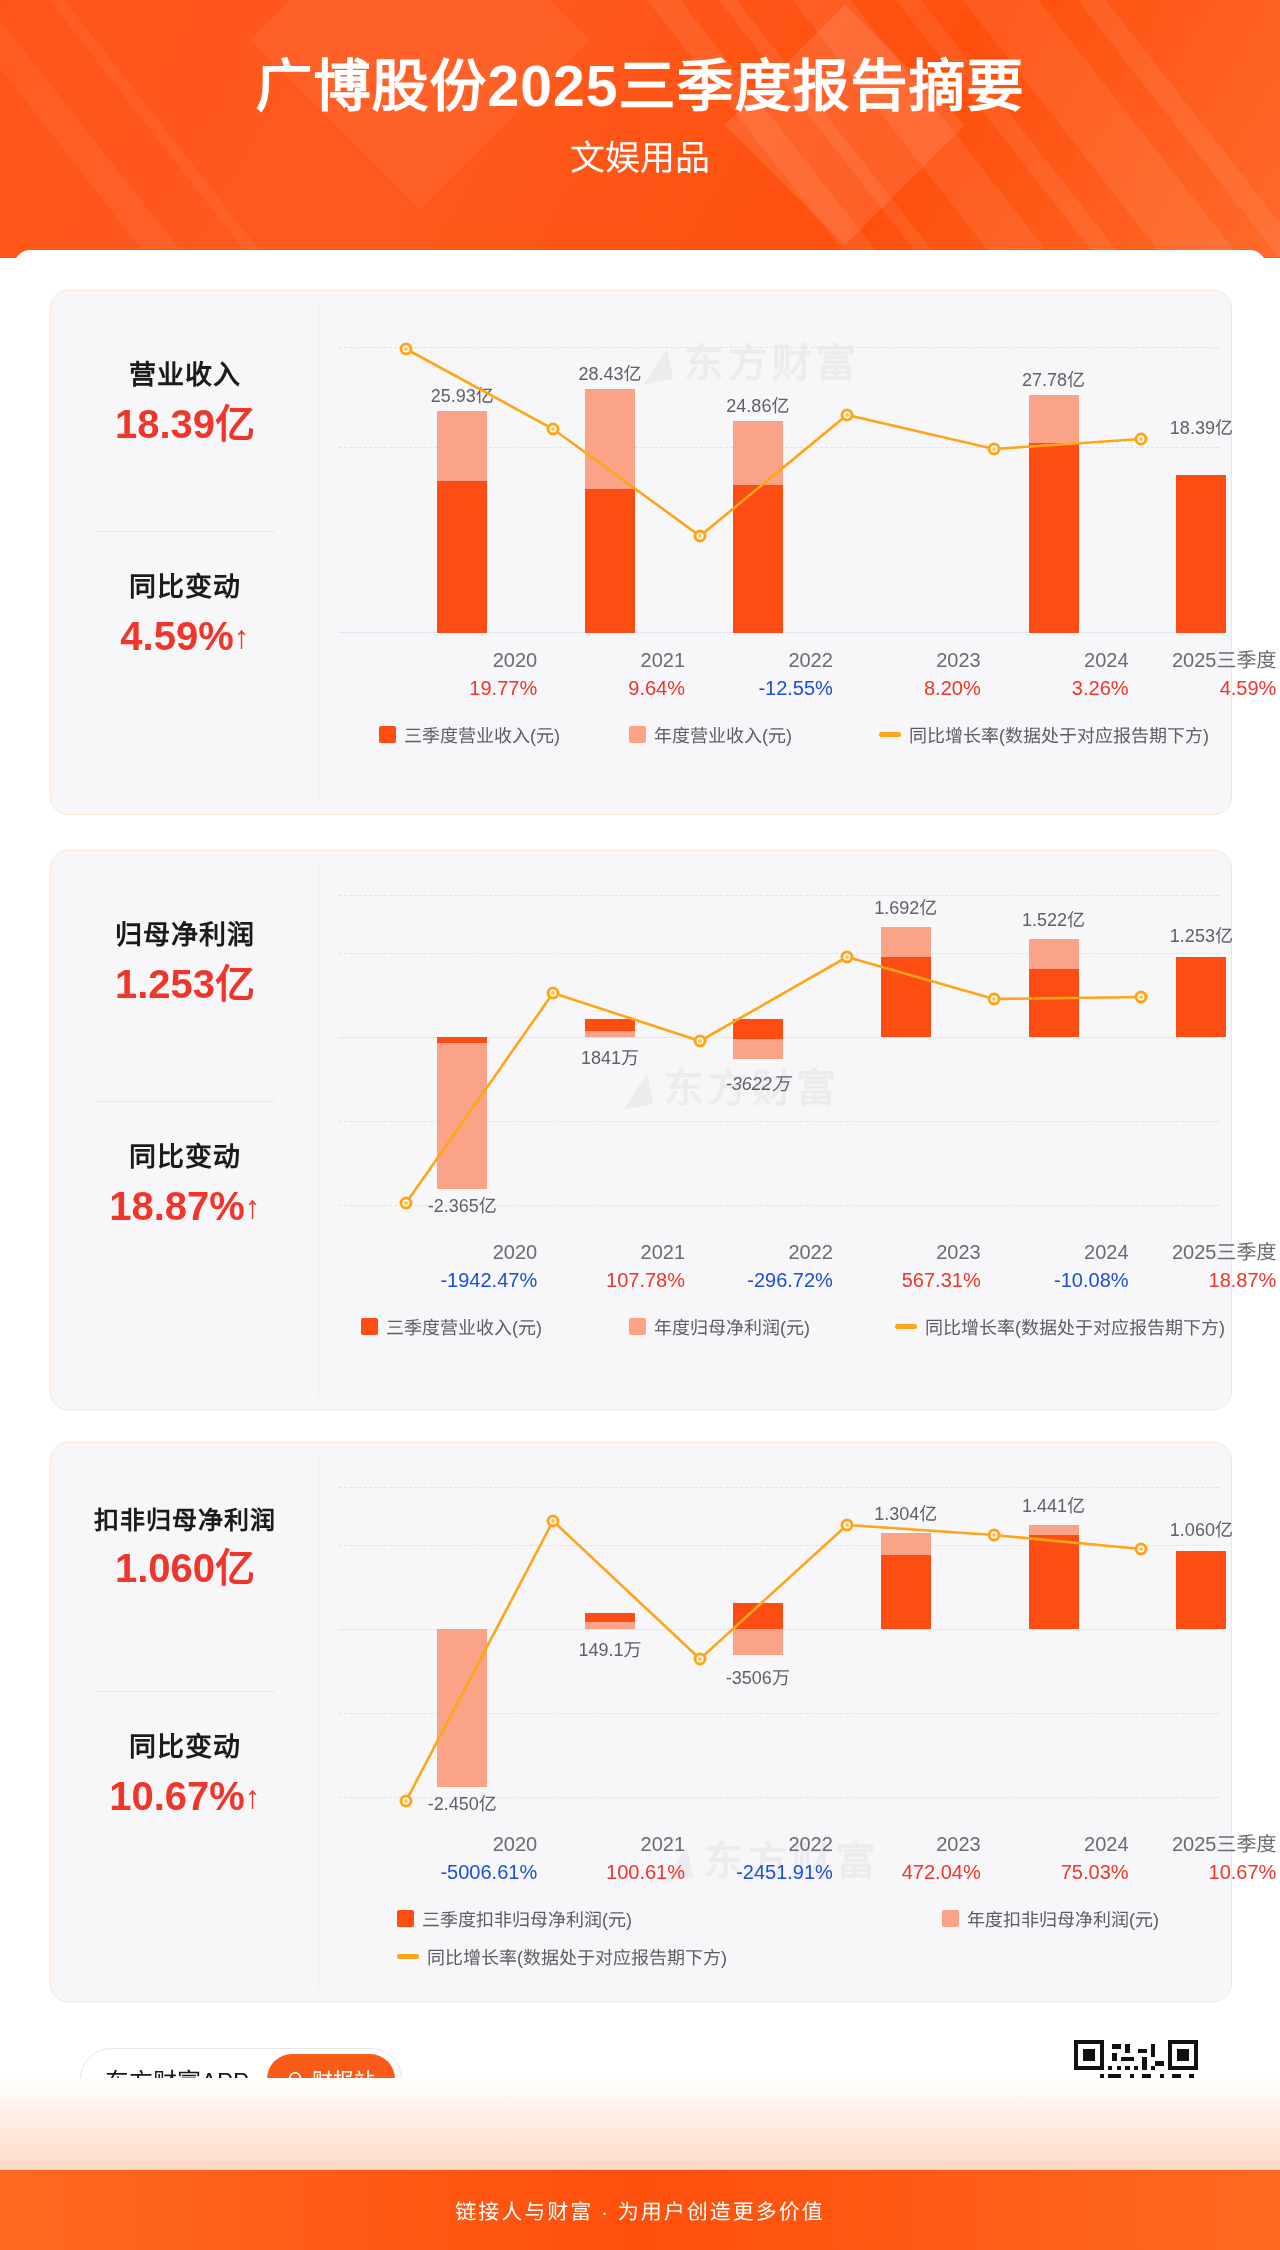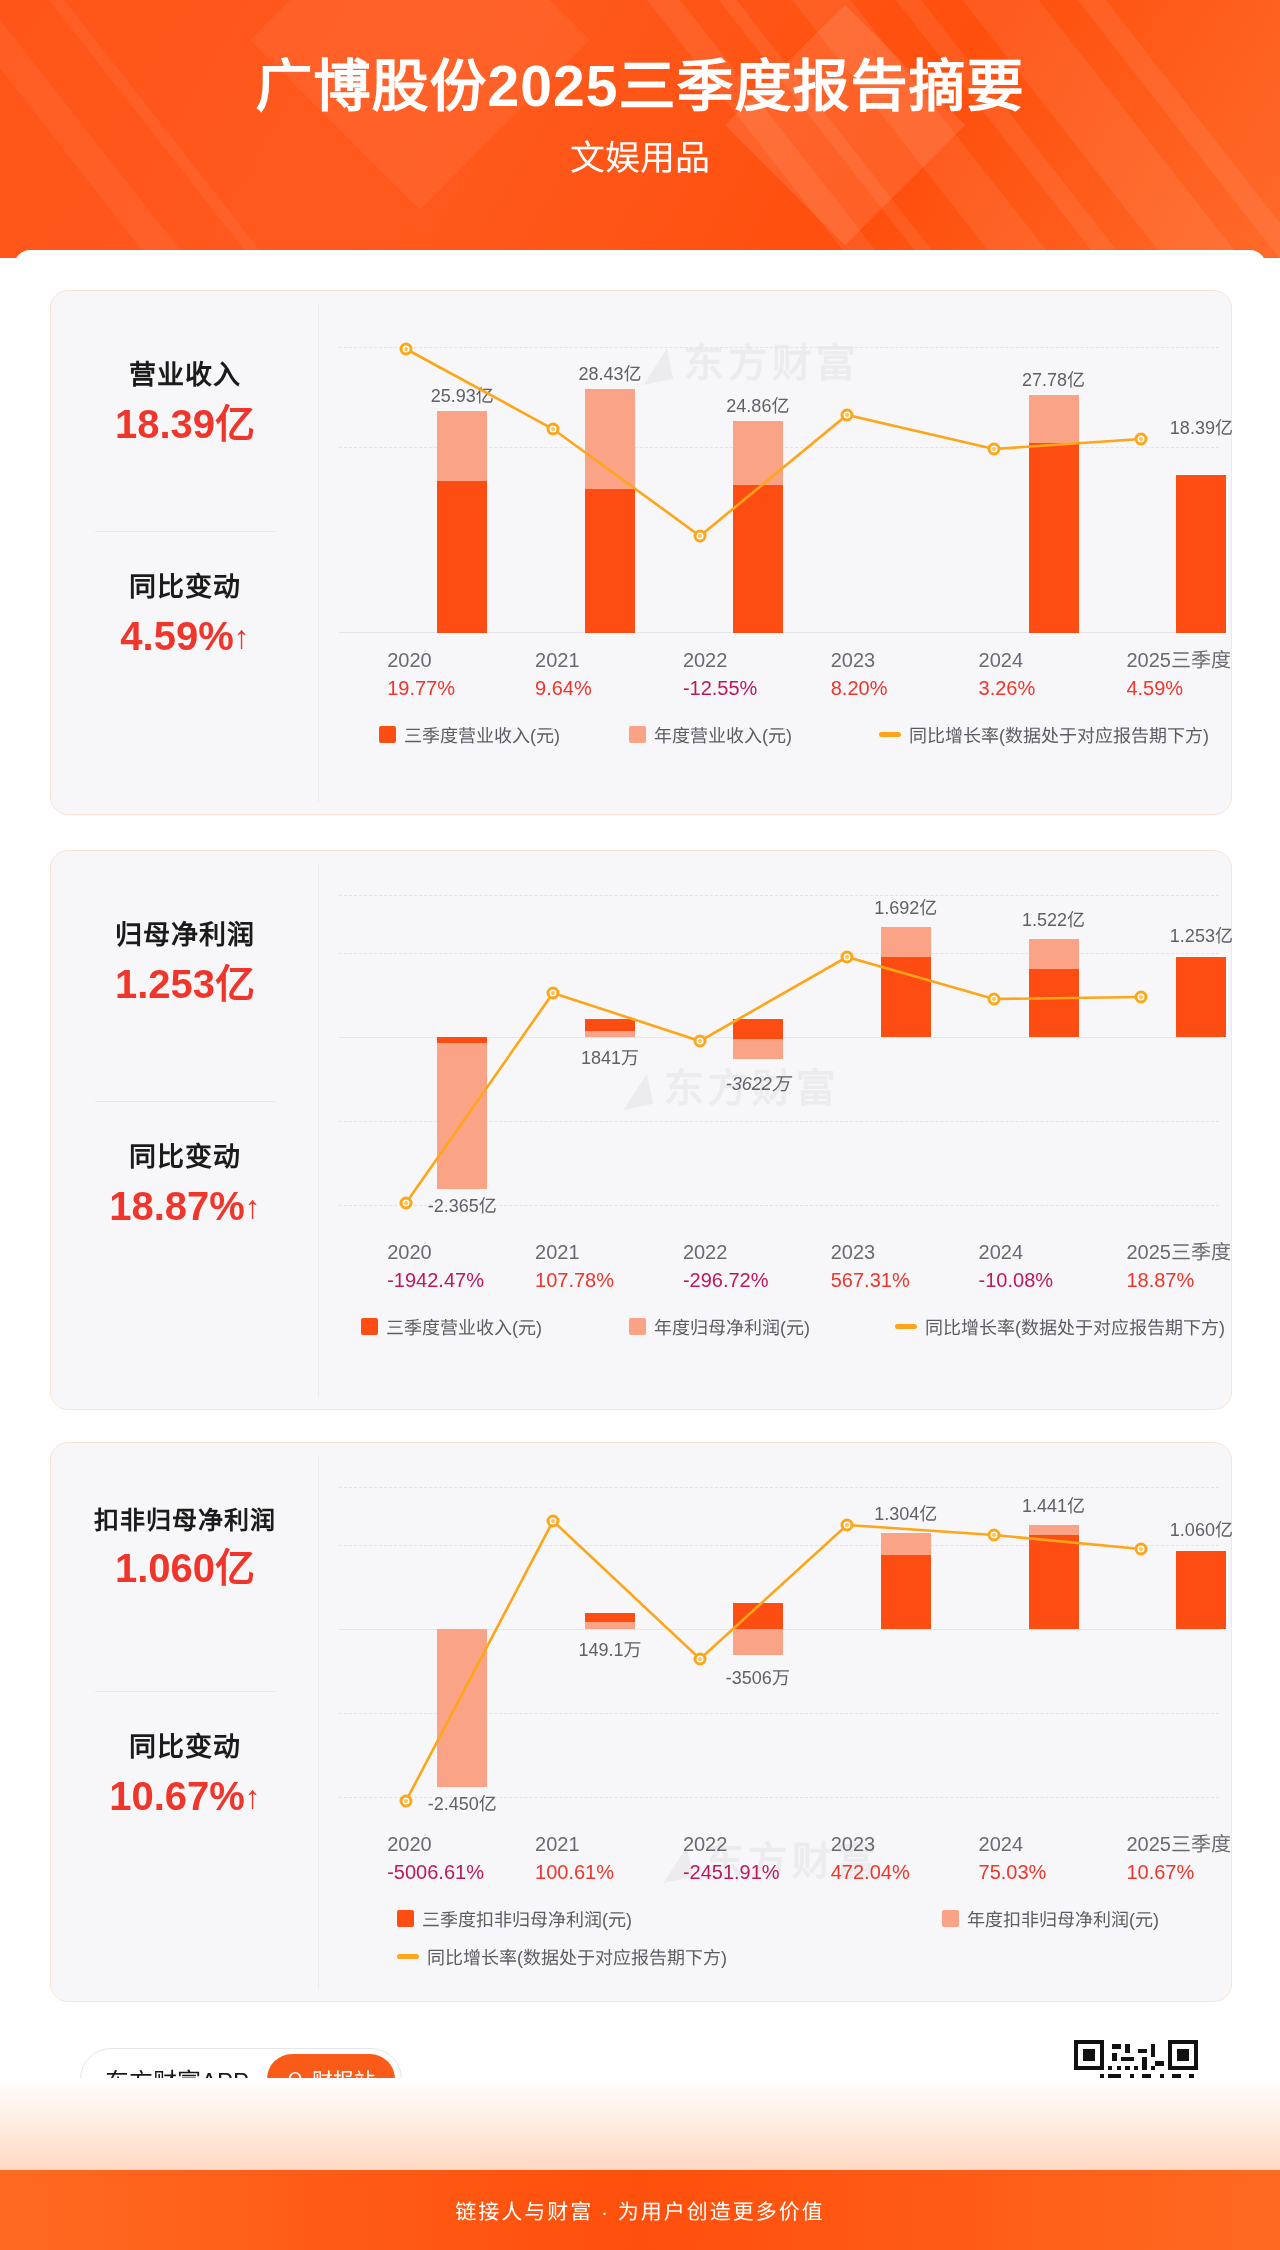--- a/index.html
+++ b/index.html
@@ -73,25 +73,25 @@
 
   .bar-col{position:absolute;bottom:0;top:0;}
   .bar-year{position:absolute;width:50px;left:50%;margin-left:-25px;background:#fba386;border-radius:0;}
   .bar-q3{position:absolute;width:50px;left:50%;margin-left:-25px;background:#fd4d12;border-radius:0;}
   .dlabel{position:absolute;width:160px;left:50%;margin-left:-80px;text-align:center;
     font-size:18px;color:#606067;white-space:nowrap;}
 
   svg.lineovl{position:absolute;left:0;top:0;overflow:visible;}
 
   .xaxis{position:absolute;left:20px;right:14px;}
-  .xcell{position:absolute;text-align:left;width:150px;margin-left:-75px;}
+  .xcell{position:absolute;text-align:right;width:150px;margin-left:-75px;}
   .xyear{font-size:20px;color:#6a6a72;line-height:1.35;}
   .xpct{font-size:20px;line-height:1.4;}
   .pos{color:#f0352b;}
-  .neg{color:#be185d;}
+  .neg{color:#1d4ed8;}
 
   .legend{position:absolute;display:flex;align-items:center;gap:8px;font-size:18px;color:#5c5c64;white-space:nowrap;}
   .lg-sq{width:17px;height:17px;border-radius:2px;display:inline-block;}
   .lg-line{width:22px;height:5px;border-radius:3px;background:#ffa519;display:inline-block;}
 
   
   .wm{position:absolute;font-size:40px;color:rgba(150,150,160,0.10);font-weight:bold;
       letter-spacing:4px;white-space:nowrap;pointer-events:none;}
   .wm .wmi{display:inline-block;transform:rotate(-12deg);margin-right:10px;}
 

